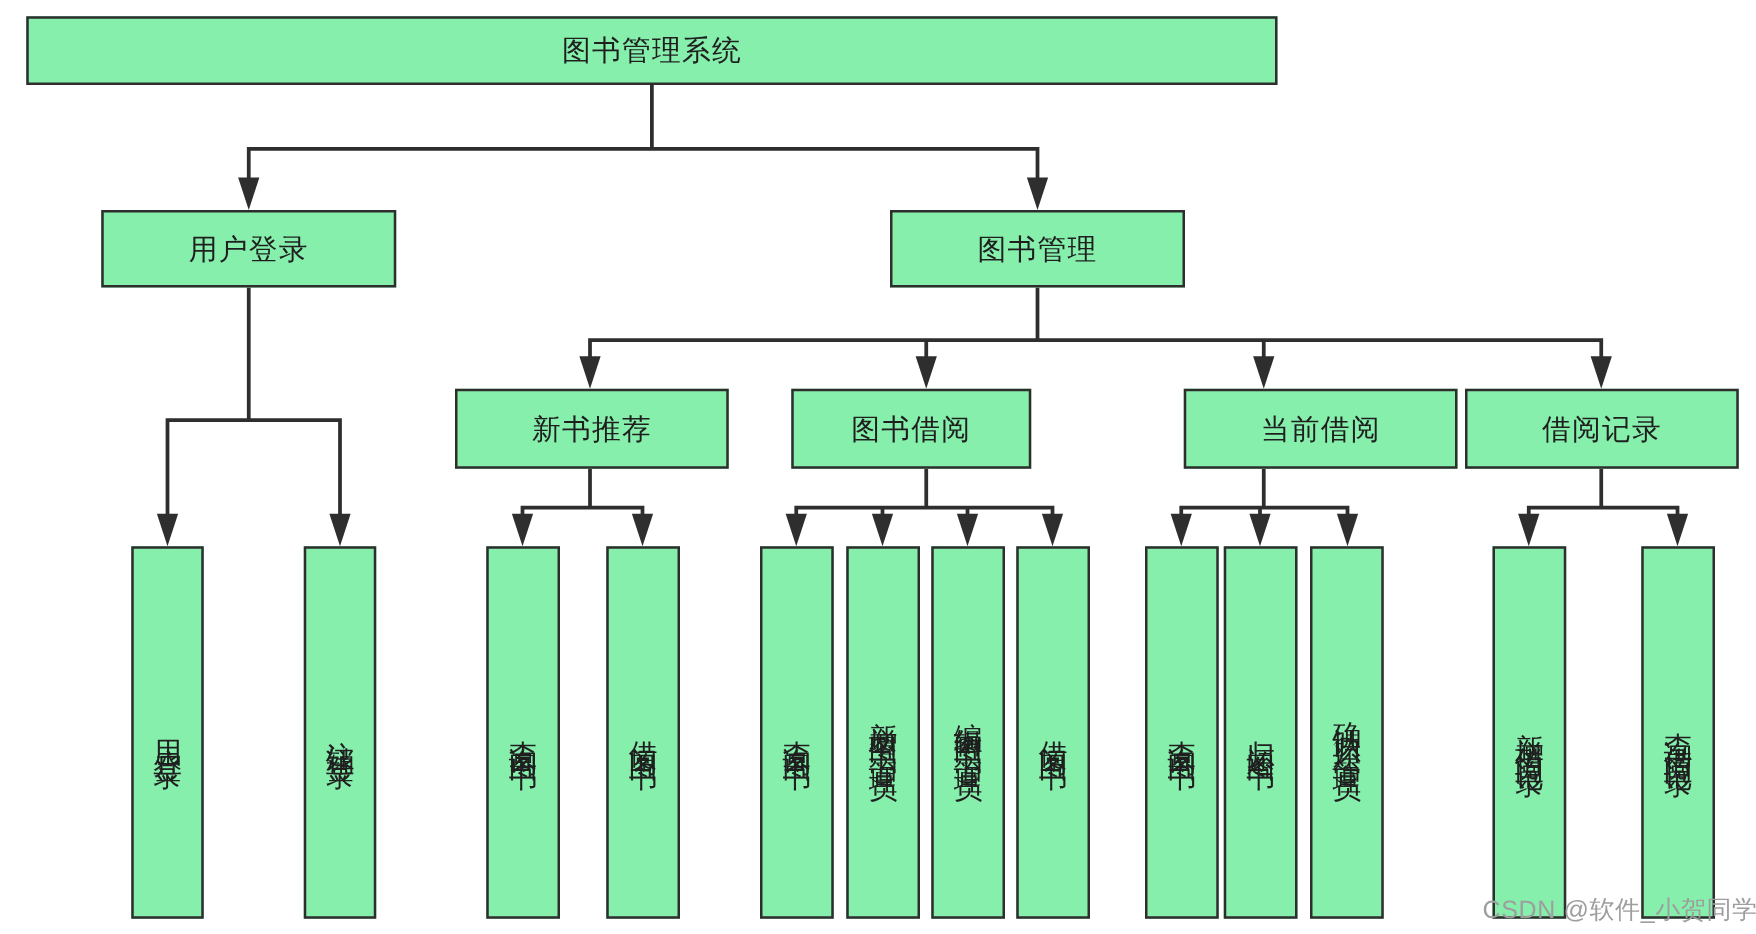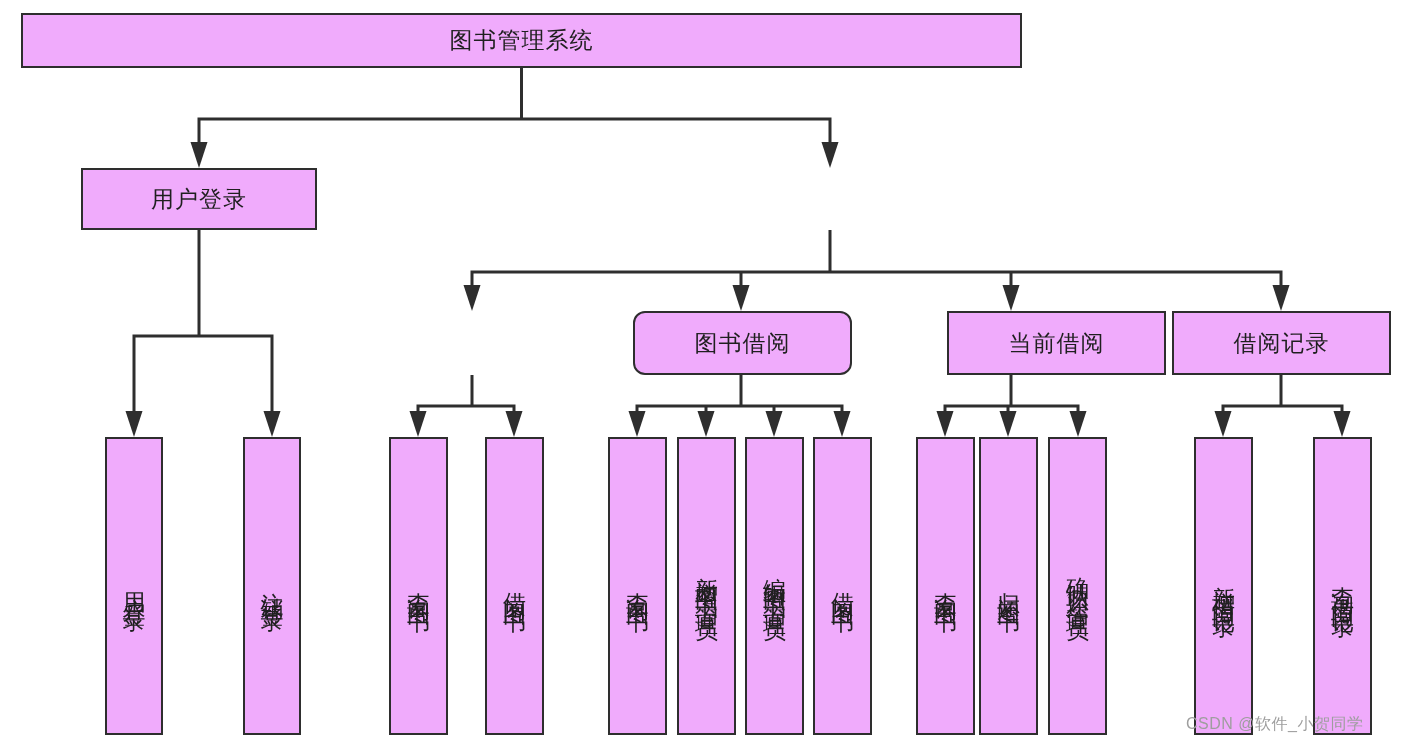--- a/index.html
+++ b/index.html
@@ -20,21 +20,21 @@
     left: 0; top: 0;
     width: 1405px; height: 747px;
   }
   svg.connectors {
     position: absolute;
     left: 0; top: 0;
     pointer-events: none;
   }
   .node {
     position: absolute;
-    background: #f0abfc;
+    background: #86efac;
     border: 2.5px solid #2e2e2e;
     box-sizing: border-box;
     display: flex;
     align-items: center;
     justify-content: center;
     font-size: 23px;
     letter-spacing: 1px;
     z-index: 2;
   }
   .node.leaf {
@@ -42,21 +42,21 @@
     text-orientation: mixed;
     letter-spacing: 6px;
     font-size: 23px;
     line-height: 1;
   }
   .watermark {
     position: absolute;
     left: 1186px;
     top: 714px;
     width: 215px;
-    font-size: 16px;
+    font-size: 20px;
     color: #9e9e9e;
     letter-spacing: 0.5px;
     white-space: nowrap;
     z-index: 5;
   }
 </style>
 </head>
 <body>
 
 <div id="stage">
@@ -101,22 +101,28 @@
     </g>
   </svg>
 
   <div class="node" style="left:21px; top:13px; width:1001px; height:55px;">
     <span>图书管理系统</span>
   </div>
 
   <div class="node" style="left:81px; top:168px; width:236px; height:62px;">
     <span>用户登录</span>
   </div>
+  <div class="node" style="left:712px; top:168px; width:236px; height:62px;">
+    <span>图书管理</span>
+  </div>
 
-  <div class="node" style="left:633px; top:311px; width:219px; height:64px;border-radius:12px;">
+  <div class="node" style="left:364px; top:311px; width:219px; height:64px;">
+    <span>新书推荐</span>
+  </div>
+  <div class="node" style="left:633px; top:311px; width:192px; height:64px;">
     <span>图书借阅</span>
   </div>
   <div class="node" style="left:903px; top:311px; width:219px; height:64px;margin-left:44px;">
     <span>当前借阅</span>
   </div>
   <div class="node" style="left:1172px; top:311px; width:219px; height:64px;text-align:center;">
     <span>借阅记录</span>
   </div>
 
   <div class="node leaf" style="left:105px; top:437px; width:58px; height:298px;">

